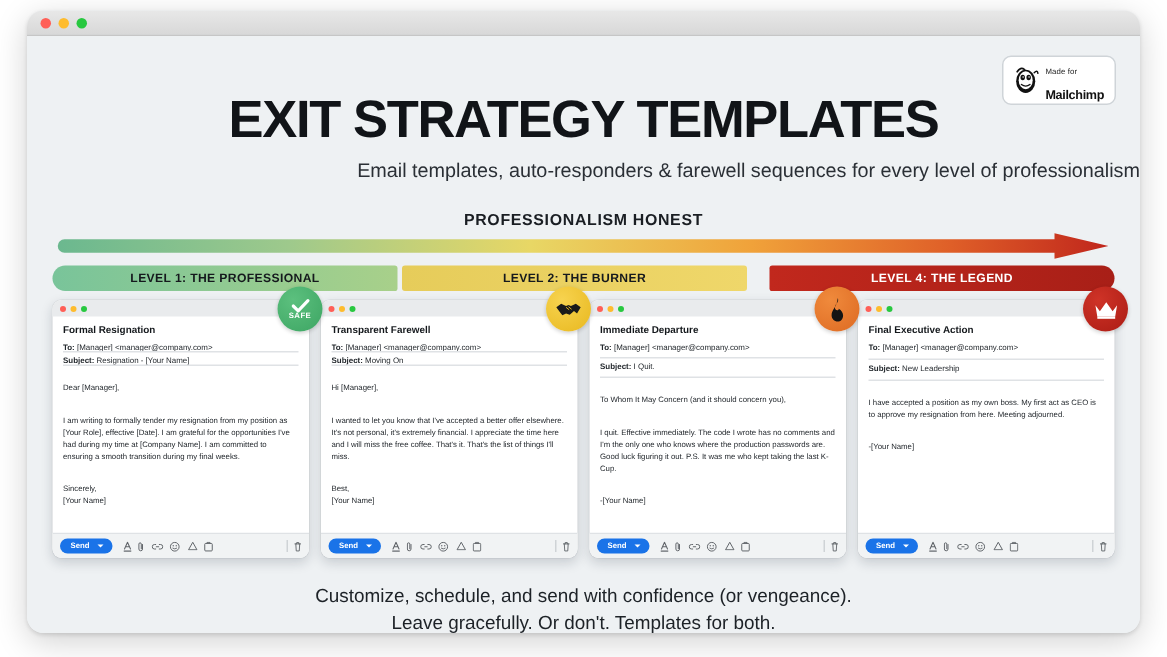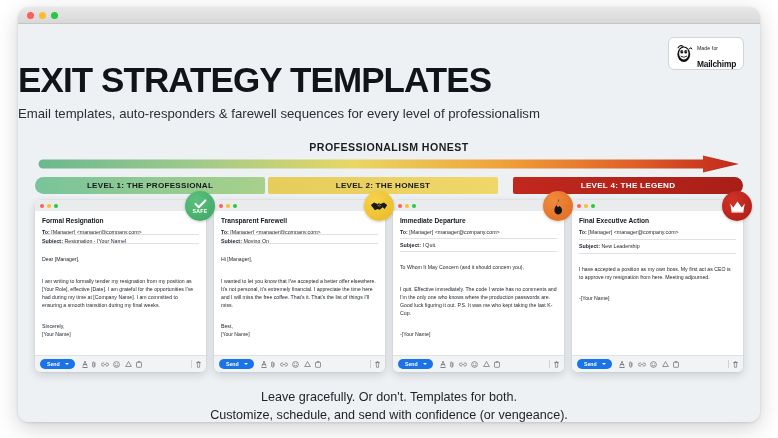--- a/index.html
+++ b/index.html
@@ -57,28 +57,29 @@
     padding: 0 5px;
   }
   .mc-glyph { width: 17px; height: 19px; flex: none; }
   .mc-text { line-height: 1.05; }
   .mc-made { font-size: 5.2px; color: #222; letter-spacing: .1px; }
   .mc-name { font-size: 8.4px; font-weight: bold; color: #111; letter-spacing: -.2px; }
 
   
   .title {
     position: absolute; left: 0; right: 0; top: 36px;
+    text-align: center;
     font-size: 35px;
     font-weight: bold;
     letter-spacing: -0.9px;
     color: #111418;
   }
   .subtitle {
     position: absolute; left: 0; right: 0; top: 82px;
-    text-align: left;
+    text-align: right;
     font-size: 13.2px;
     color: #2a2f35;
   }
 
   
   .scale-label {
     position: absolute; left: 0; right: 0; top: 117px;
     text-align: center;
     font-size: 10.6px;
     font-weight: bold;
@@ -280,21 +281,21 @@
               <stop offset="85%" stop-color="#df5f28"></stop>
               <stop offset="100%" stop-color="#c0261c"></stop>
             </linearGradient>
           </defs>
           <path d="M8,4.5 H668 V0.5 L704,9 L668,17.5 V13.5 H8 A4.5,4.5 0 0 1 8,4.5 Z" fill="url(#prograd)"></path>
         </svg>
       </div>
 
       <div class="level-row">
         <div class="level-chip c1">LEVEL 1: THE PROFESSIONAL</div>
-        <div class="level-chip c2">LEVEL 2: THE HONEST</div>
+        <div class="level-chip c2">LEVEL 2: THE BURNER</div>
         <div class="level-chip c4">LEVEL 4: THE LEGEND</div>
       </div>
 
       <div class="cards">
 
         <div class="card">
           <div class="seal green">
             <svg width="13" height="10" viewBox="0 0 13 10">
               <path d="M1.5 5 L4.8 8.2 L11.3 1.4" stroke="#fff" stroke-width="2.1" fill="none" stroke-linecap="round" stroke-linejoin="round"></path>
             </svg>
@@ -556,19 +557,19 @@
             <div class="tb-divider"></div>
             <svg width="5" height="7" viewBox="0 0 10 14">
                 <path d="M1.2 3.2 H8.8 M2.4 3.2 L3 12.6 H7 L7.6 3.2 M3.6 3.2 V1.4 H6.4 V3.2" stroke="#5f6368" stroke-width="1.2" fill="none" stroke-linecap="round" stroke-linejoin="round"></path>
               </svg>
           </div>
         </div>
 
       </div>
 
       <div class="footer">
+        <div>Customize, schedule, and send with confidence (or vengeance).</div>
         <div>Leave gracefully. Or don't. Templates for both.</div>
-        <div>Customize, schedule, and send with confidence (or vengeance).</div>
       </div>
 
     </div>
   </div>
 </div>
 
 </body></html>

